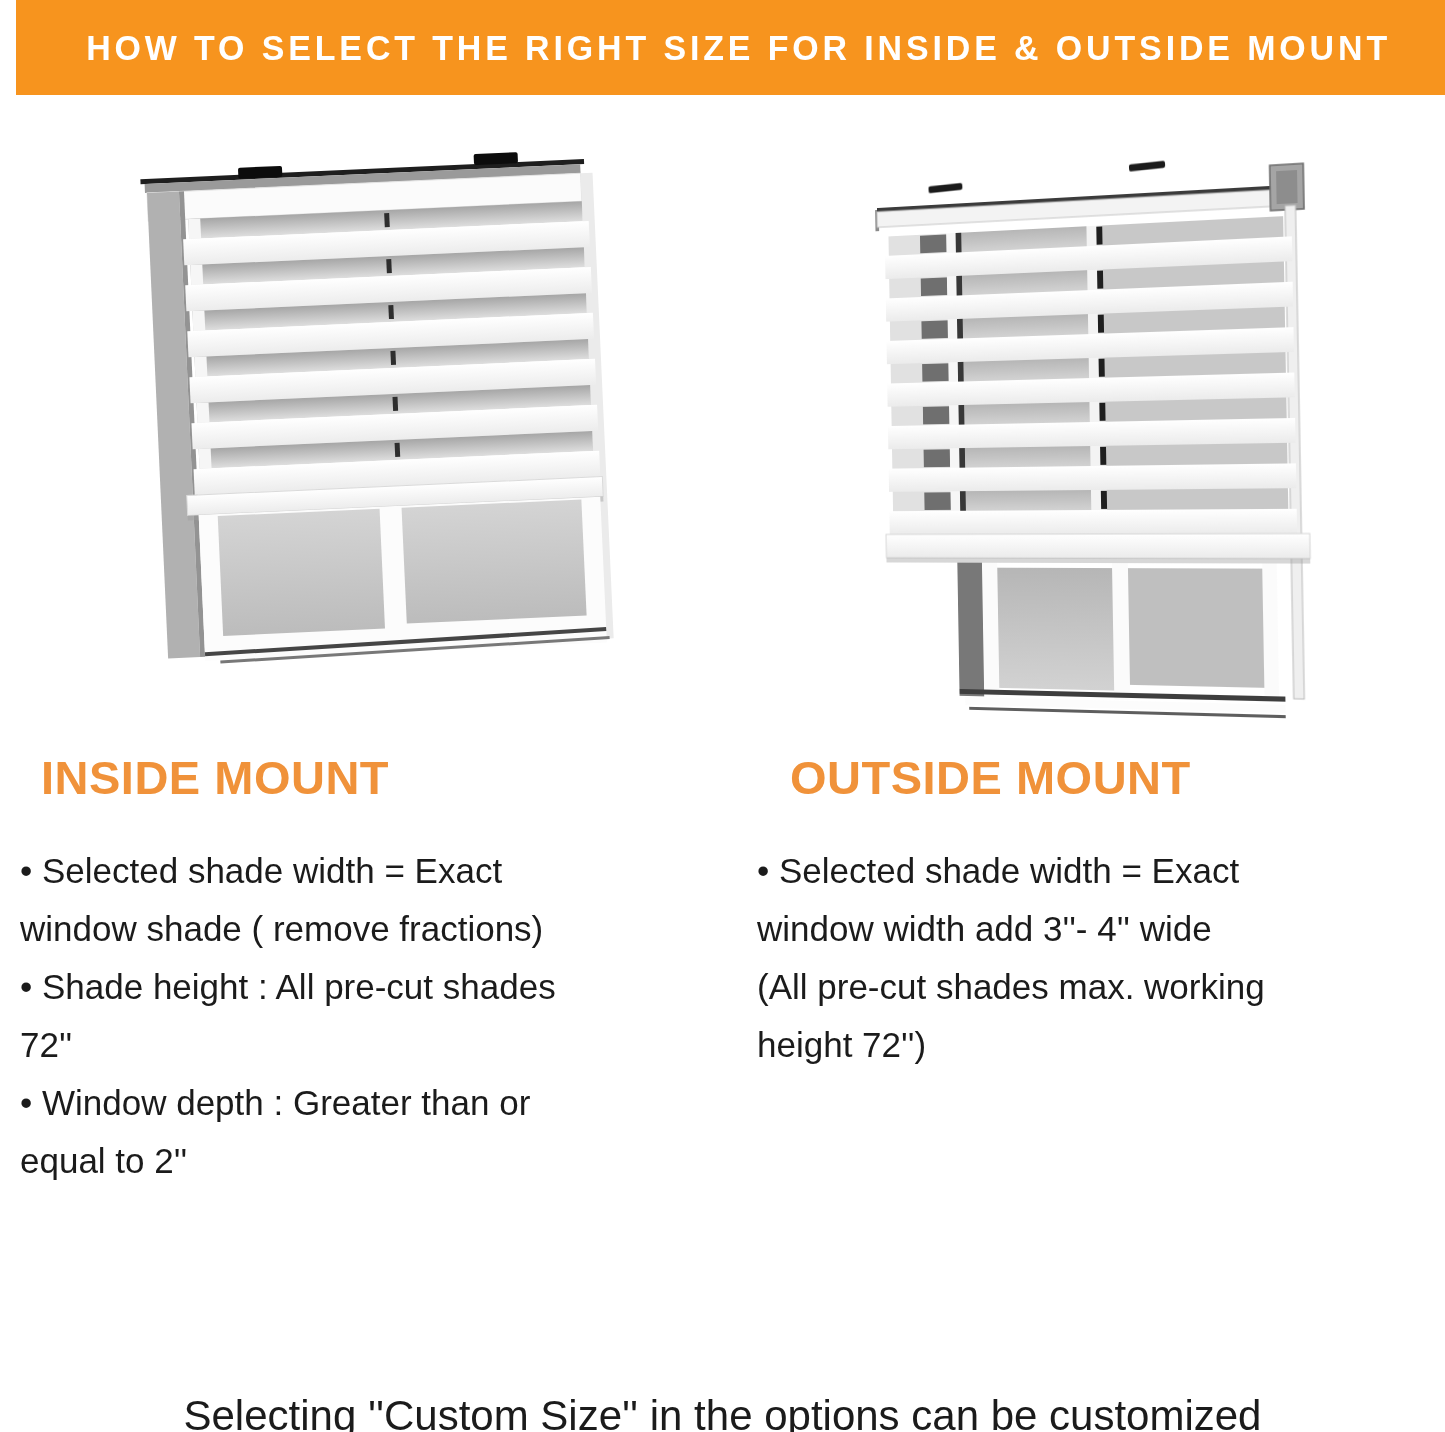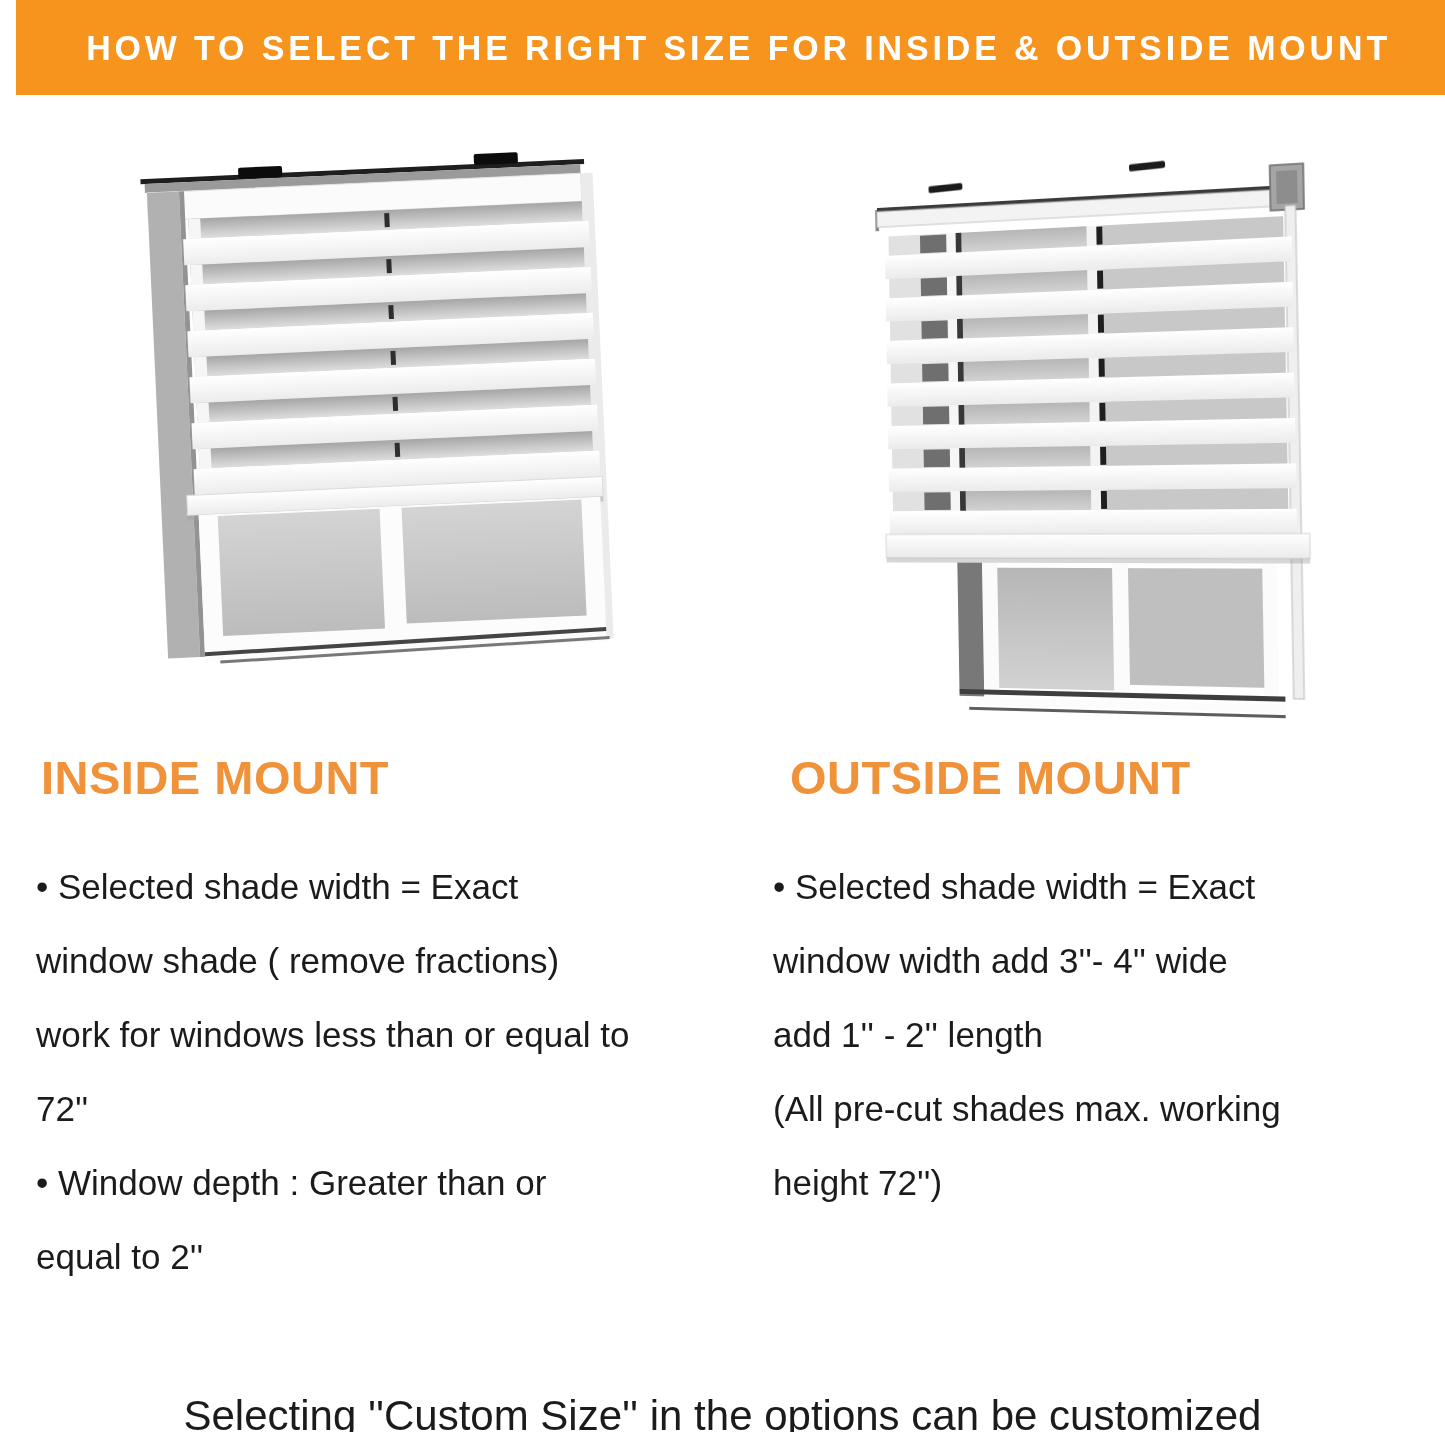--- a/index.html
+++ b/index.html
@@ -21,21 +21,21 @@
   .illus-left svg  { width:100%; height:100%; transform:rotate(-2.6deg); }
   .illus-right { left:862px; top:146px; width:460px; height:580px; }
   .illus-right svg { width:100%; height:100%; transform:perspective(1100px) rotateY(-10deg) rotate(-1deg); }
   .heading {
     position:absolute; margin:0; font-size:47px; font-weight:bold;
     color:var(--accent); white-space:nowrap; letter-spacing:0.5px;
   }
   .heading-inside  { left:41px;  top:750px; }
   .heading-outside { left:790px; top:750px; }
   .bullets { position:absolute; font-size:35px; line-height:58px; color:var(--body); }
-  .bullets p { margin:16px; white-space:nowrap; }
+  .bullets p { margin:0; white-space:nowrap; }
   .bullets-inside  { left:20px;  top:842px; width:700px; }
   .bullets-outside { left:757px; top:842px; width:688px; }
   .footnote {
     position:absolute; left:0; top:1392px; width:100%;
     text-align:center; font-size:42px; color:var(--body);
   }
 </style>
 </head>
 <body>
 
@@ -183,29 +183,28 @@
       </g>
     </svg>
   </figure>
 
   <h2 class="heading heading-inside">INSIDE MOUNT</h2>
   <h2 class="heading heading-outside">OUTSIDE MOUNT</h2>
 
   <div class="bullets bullets-inside">
     <p>• Selected shade width = Exact</p>
     <p>window shade ( remove fractions)</p>
-    <p>work for windows less than or equal to</p>
+    <p>• Shade height : All pre-cut shades</p>
     <p>72''</p>
     <p>• Window depth : Greater than or</p>
     <p>equal to 2''</p>
   </div>
 
   <div class="bullets bullets-outside">
     <p>• Selected shade width = Exact</p>
     <p>window width add 3''- 4'' wide</p>
-    <p>add 1'' - 2'' length</p>
     <p>(All pre-cut shades max. working</p>
     <p>height 72'')</p>
   </div>
 
   <footer class="footnote">Selecting ''Custom Size'' in the options can be customized</footer>
 
 </div>
 
 </body></html>

